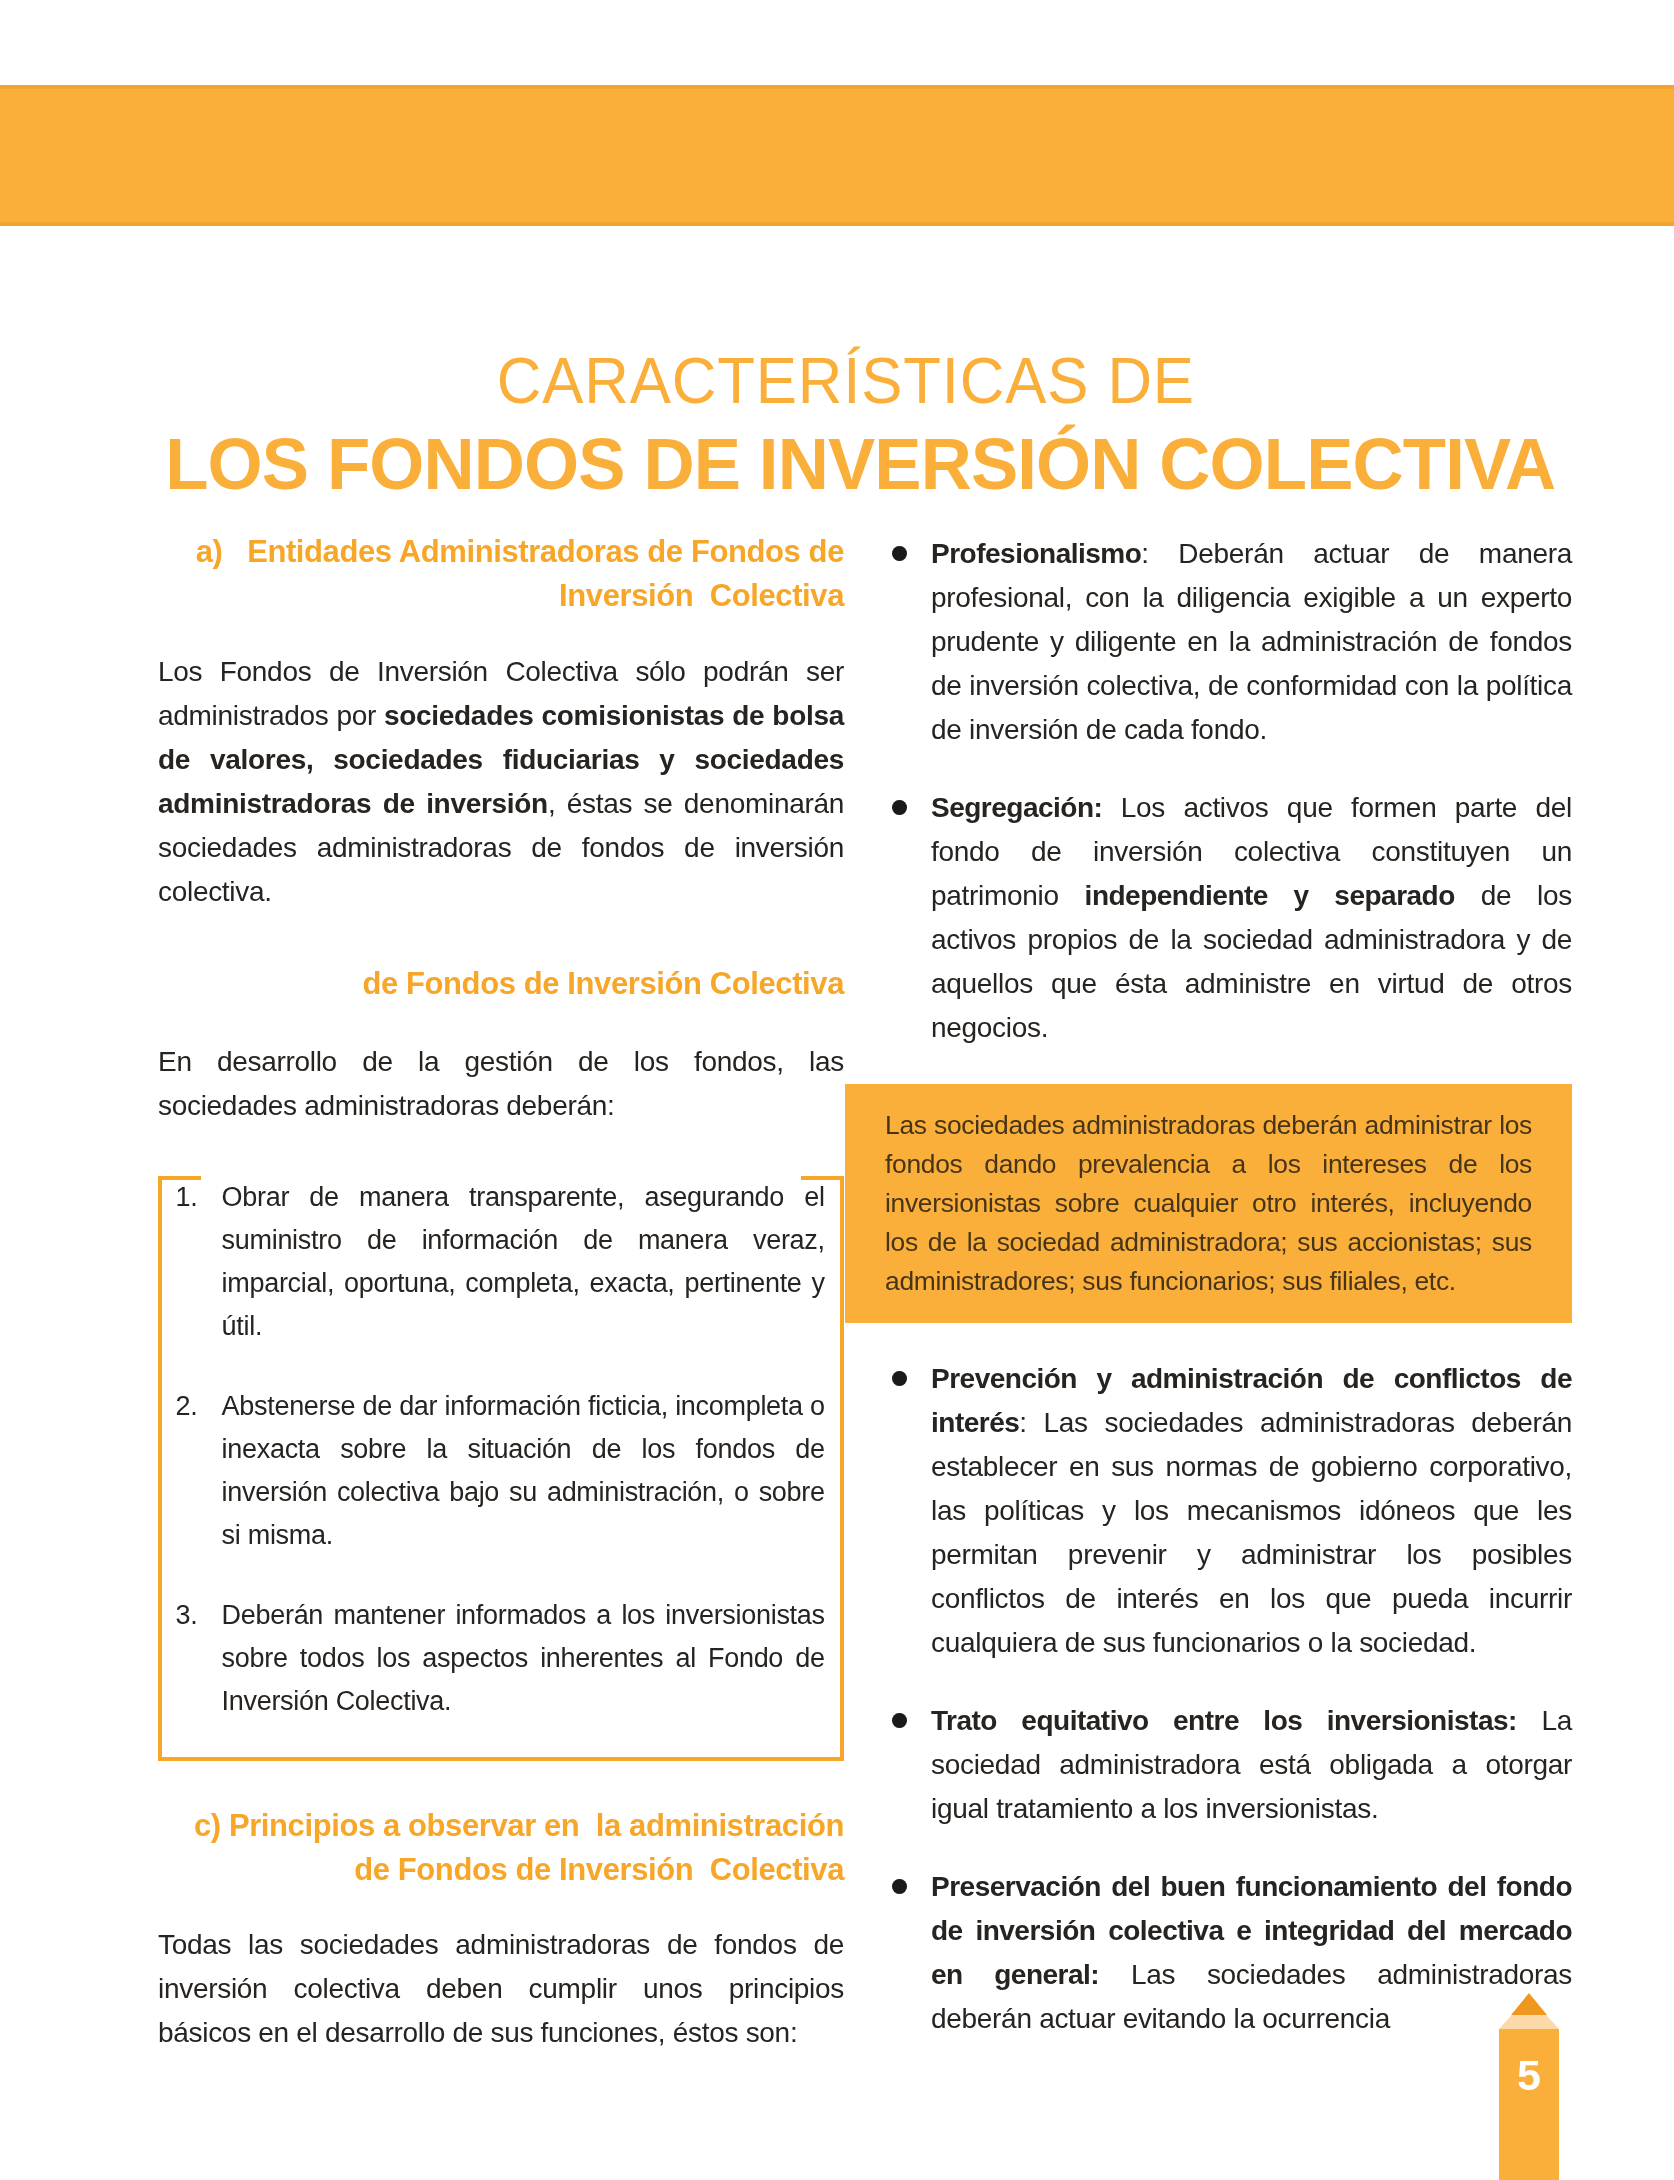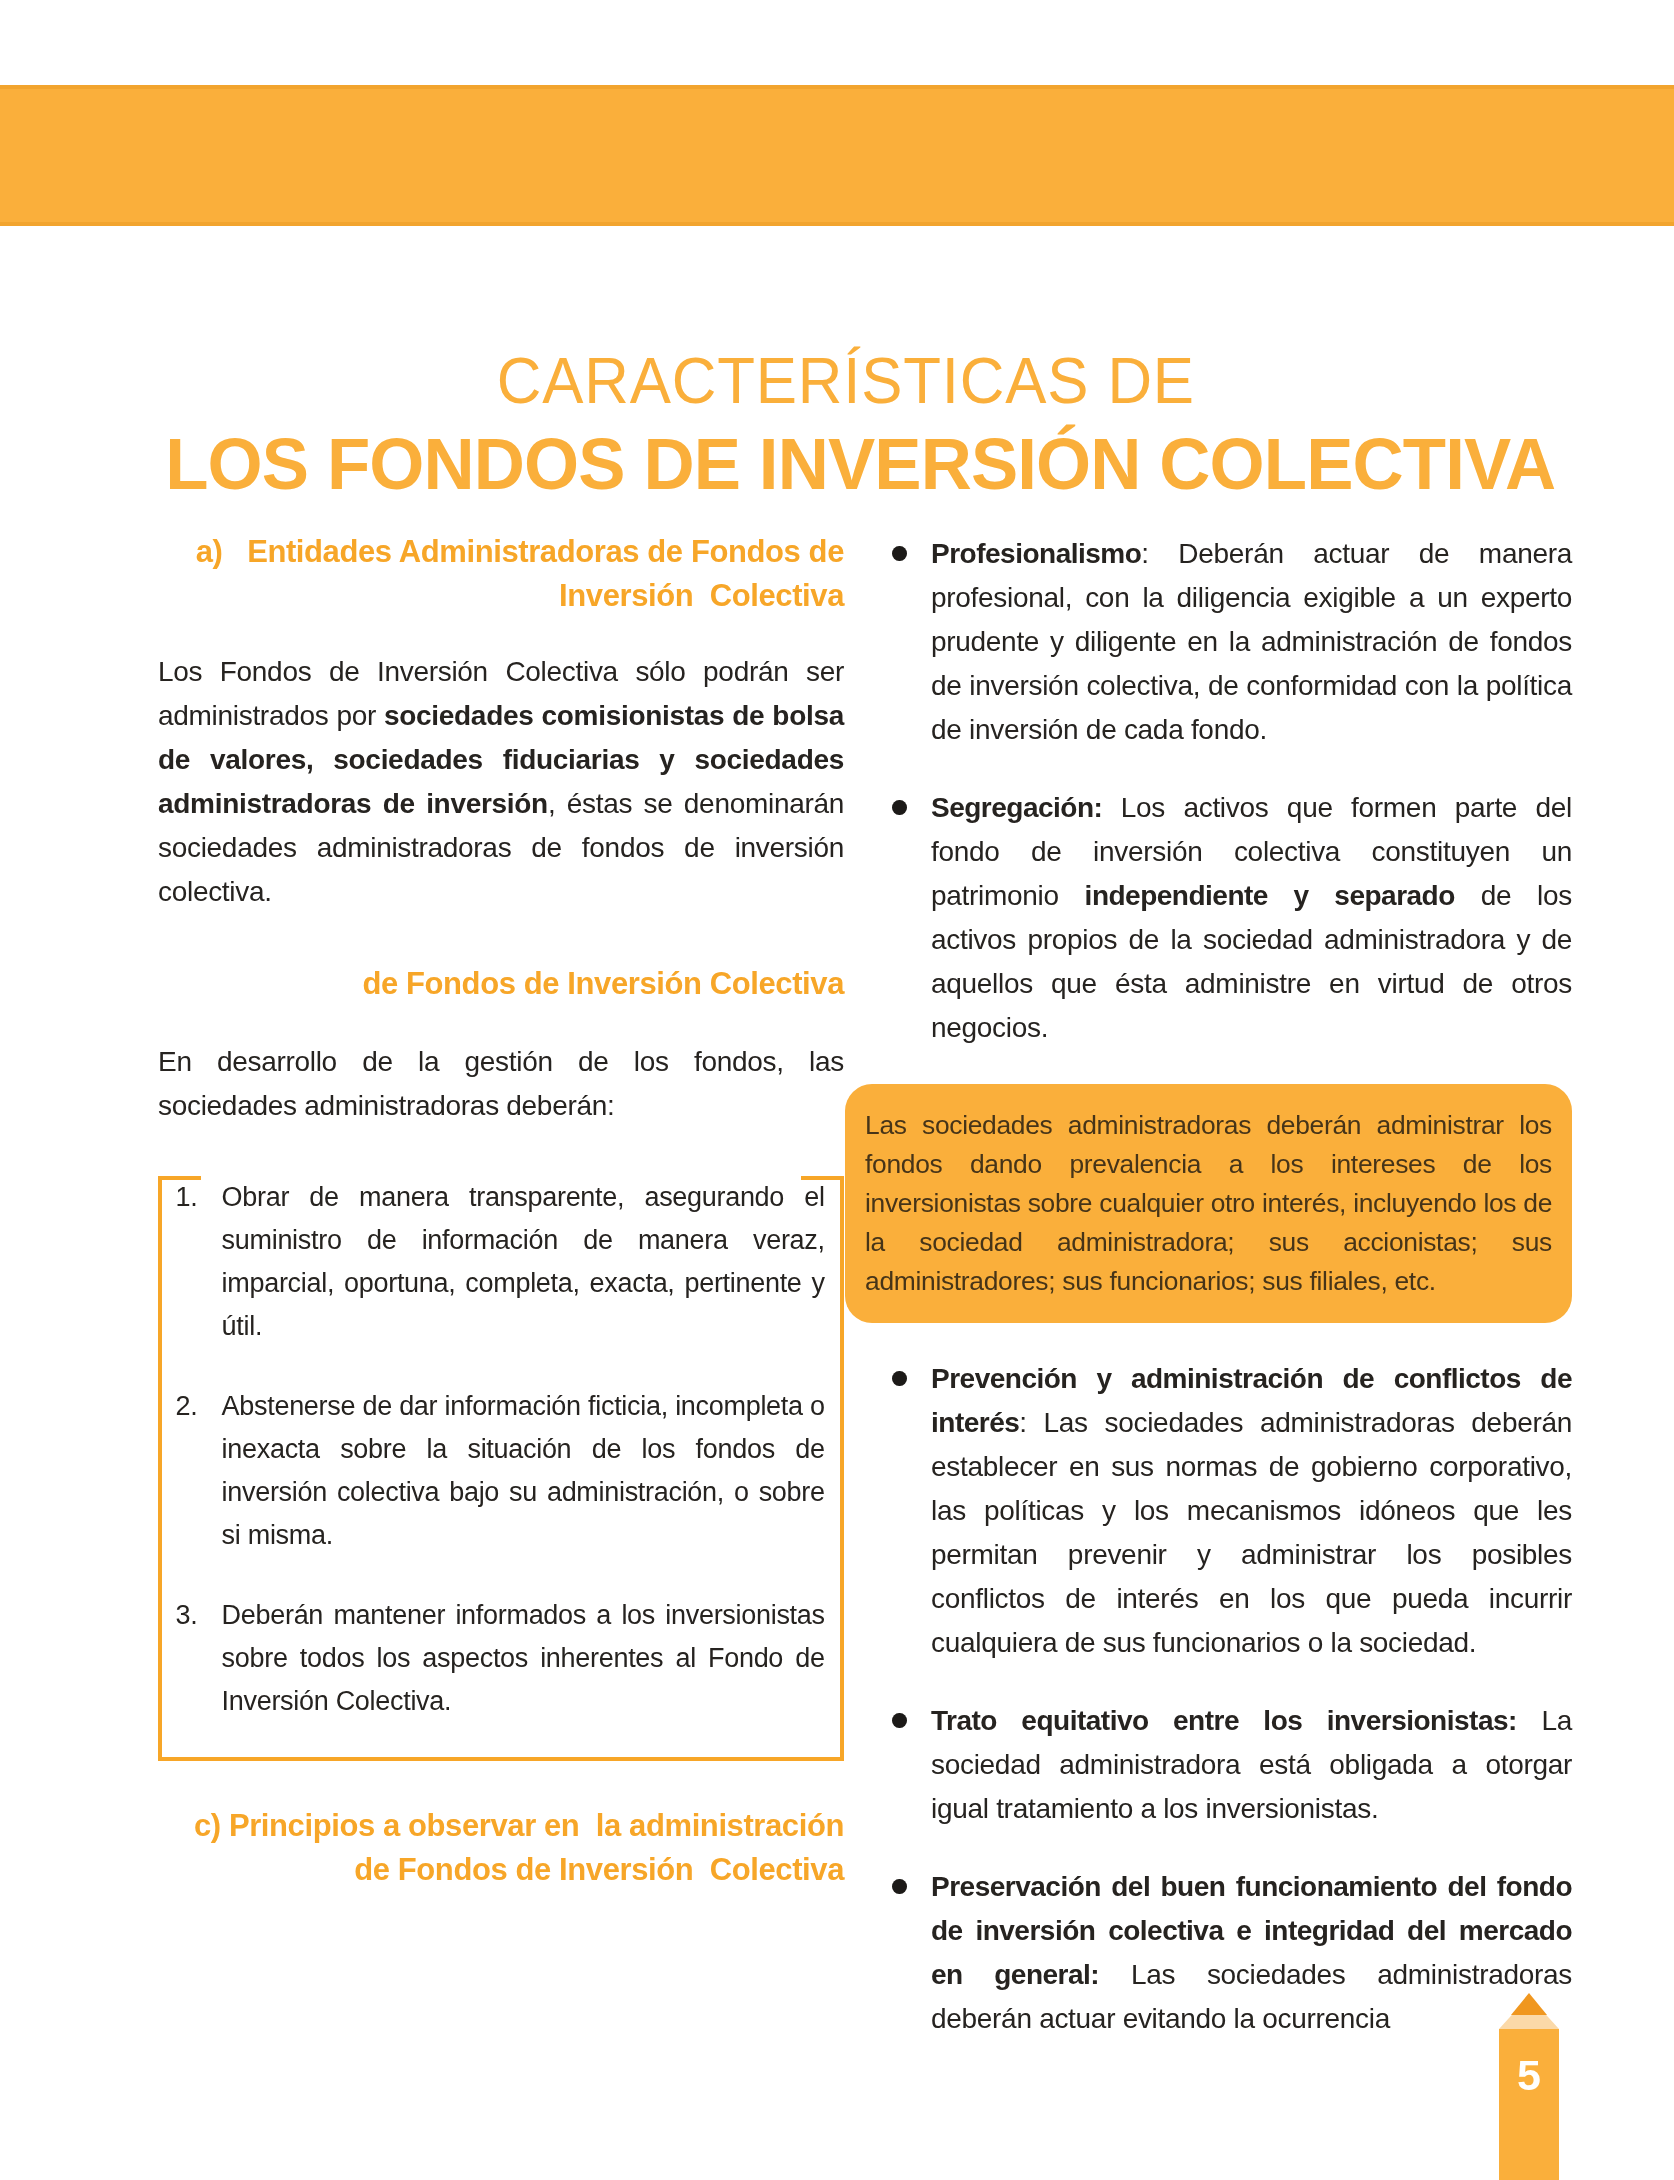--- a/index.html
+++ b/index.html
@@ -69,22 +69,22 @@
   
   .bullet{position:relative;padding-left:43px;margin-top:34px;}
   .bullet.first{margin-top:1.7px;}
   .bullet .dot{
     position:absolute;left:4.3px;top:14.5px;width:14.5px;height:15.3px;
     background:#1c1a18;border-radius:50%;
   }
   .bullet .para b{letter-spacing:-0.5px;}
   .highlight{
     margin:34px 0 34px -43px;background:var(--accent);
-    padding:22px 20px;color:var(--hltext);
-    font-size:26.4px;line-height:39px;letter-spacing:-0.3px;text-align:justify;border-radius:27px;
+    padding:22px 40px;color:var(--hltext);
+    font-size:26.4px;line-height:39px;letter-spacing:-0.3px;text-align:justify;
   }
   
   .pencil{position:absolute;left:1499px;bottom:0;width:60px;}
   .pencil .lead{
     width:0;height:0;margin:0 auto;
     border-left:18px solid transparent;border-right:18px solid transparent;
     border-bottom:22px solid var(--tip);
   }
   .pencil .wood{
     width:60px;height:14.5px;background:var(--wood);
@@ -136,20 +136,21 @@
         <div class="nnum">3.</div>
         <div class="ntext">Deberán mantener informados a los inversionistas sobre todos los aspectos inherentes al Fondo de Inversión Colectiva.</div>
       </div>
     </div>
 
     <h2 class="sec-heading mt-head-c">
       <span>c) Principios a observar en&nbsp; la administración</span>
       <span>de Fondos de Inversión&nbsp; Colectiva</span>
     </h2>
 
+    <p class="para mt-para-c">Todas las sociedades administradoras de fondos de inversión colectiva deben cumplir unos principios básicos en el desarrollo de sus funciones, éstos son:</p>
 
   </div>
 
   <div class="col-right">
 
     <div class="bullet first">
       <span class="dot"></span>
       <p class="para"><b>Profesionalismo</b><span>: Deberán actuar de manera profesional, con la diligencia exigible a un experto prudente y diligente en la administración de fondos de inversión colectiva, de conformidad con la política de inversión de cada fondo.</span></p>
     </div>
 

